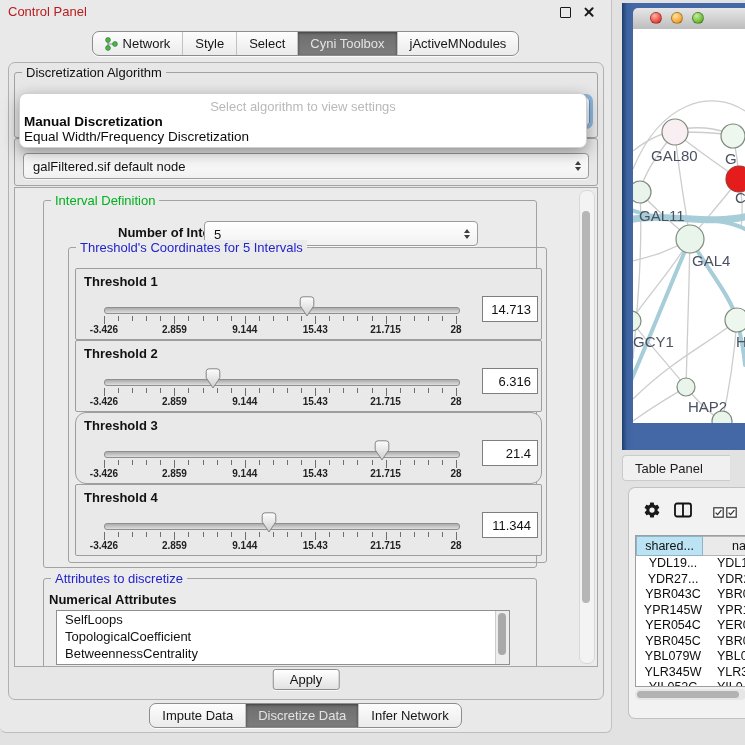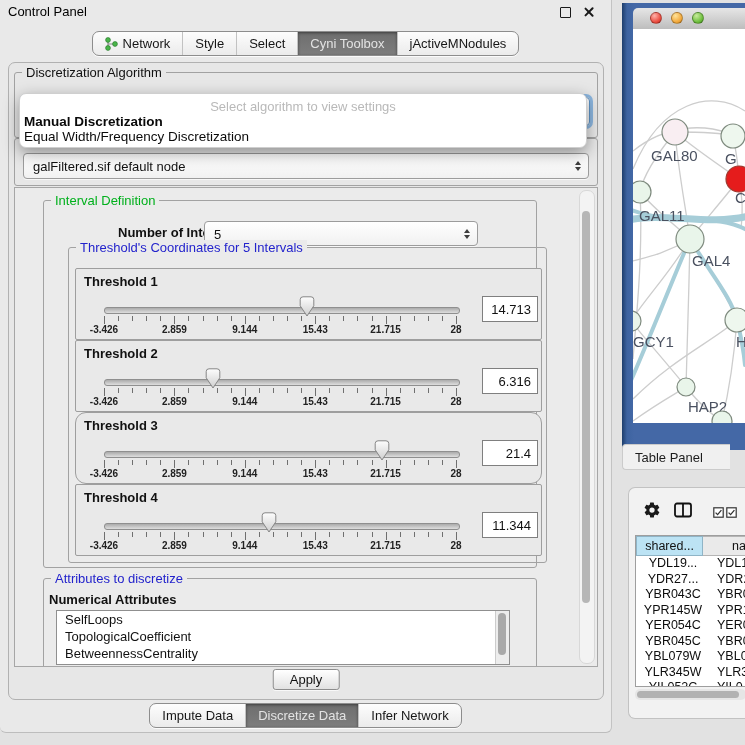--- a/index.html
+++ b/index.html
@@ -2,21 +2,21 @@
 <html><head>
 <meta charset="utf-8">
 <style>
   html,body{margin:0;padding:0;}
   body{background:#dcdcdc;font-family:"Liberation Sans",sans-serif;-webkit-font-smoothing:antialiased;}
   .app{position:relative;width:745px;height:745px;background:#e2e2e2;overflow:hidden;}
 
   
   .control-panel{position:absolute;left:0;top:0;width:611px;height:732px;background:#e9e9e9;
     border-right:1px solid #c3c3c3;border-bottom:1px solid #bdbdbd;border-radius:0 0 6px 6px;}
-  .cp-title{position:absolute;left:8px;top:4px;font-size:13px;color:#000000;}
+  .cp-title{position:absolute;left:8px;top:4px;font-size:13px;color:#b91c1c;}
   .float-icon{position:absolute;right:40px;top:7px;width:9px;height:9px;border:1.5px solid #1a1a1a;border-radius:1px;}
   .close-icon{position:absolute;right:16px;top:6px;width:12px;height:12px;}
   .close-icon::before,.close-icon::after{content:"";position:absolute;left:5px;top:0;width:2.4px;height:12px;background:#1a1a1a;border-radius:1px;}
   .close-icon::before{transform:rotate(45deg);}
   .close-icon::after{transform:rotate(-45deg);}
 
   
   .tabbar{position:absolute;left:0;width:611px;display:flex;justify-content:center;text-align:center;}
   .tabbar.top{top:31px;}
   .tabbar.bottom{top:703px;}
@@ -95,21 +95,21 @@
     background:linear-gradient(90deg,#1e3e6c 0px,#3d63a0 5px,#4468a6 12px,#4468a6);}
   .net-titlebar{position:absolute;left:11px;top:5px;right:0;height:21px;
     background:linear-gradient(#e6e6e6,#bdbdbd);border-radius:5px 0 0 0;border-bottom:1px solid #989898;}
   .tl{position:absolute;top:4px;width:12px;height:12px;border-radius:50%;border:1px solid rgba(0,0,0,.28);box-sizing:border-box;}
   .tl.red{left:17px;background:radial-gradient(circle at 35% 28%,#ffb3aa,#ea4b3e 65%,#b92c22);}
   .tl.yellow{left:38px;background:radial-gradient(circle at 35% 28%,#ffe39a,#f2a83b 65%,#c57d1d);}
   .tl.green{left:59px;background:radial-gradient(circle at 35% 28%,#c9eb9d,#6cbe3c 65%,#4c9423);}
   .net-canvas{position:absolute;left:11px;top:26px;width:112px;height:394px;background:#fff;overflow:hidden;}
 
   
-  .tp-bar{position:absolute;left:622px;top:444px;width:108px;height:26px;background:#f0f0f0;
+  .tp-bar{position:absolute;left:622px;top:455px;width:108px;height:26px;background:#f0f0f0;
     border:1px solid #cbcbcb;border-right:none;border-radius:4px 0 0 4px;box-sizing:border-box;}
   .tp-bar-title{position:absolute;left:12px;top:5px;font-size:13px;color:#1d1d1d;}
   .tp-box{position:absolute;left:628px;top:487px;width:117px;height:230px;background:#f2f2f2;
     border:1px solid #c2c2c2;border-right:none;border-radius:7px 0 0 7px;}
   .tp-toolbar-icon{position:absolute;}
   .tp-table{position:absolute;left:6px;top:47px;width:111px;height:150px;background:#fff;
     border:1px solid #9e9e9e;border-right:none;overflow:hidden;}
   .tp-header{display:flex;height:20px;}
   .tp-h1{width:74px;background:#bce3f4;border:1px solid #8fb4c6;box-sizing:border-box;
     font-size:12.5px;color:#111;text-align:center;line-height:18px;}

